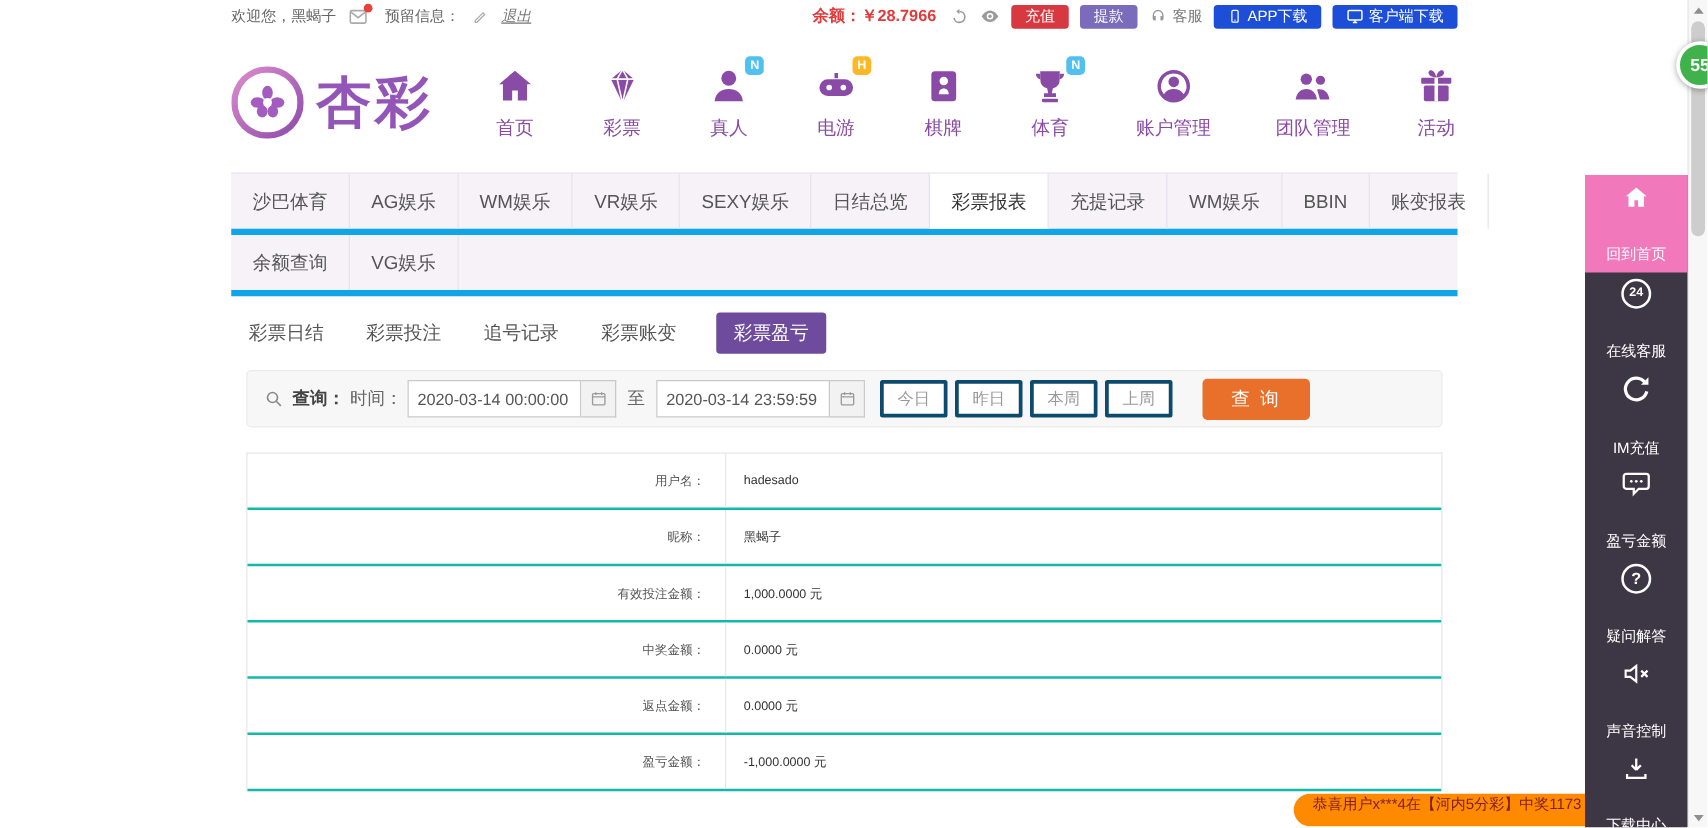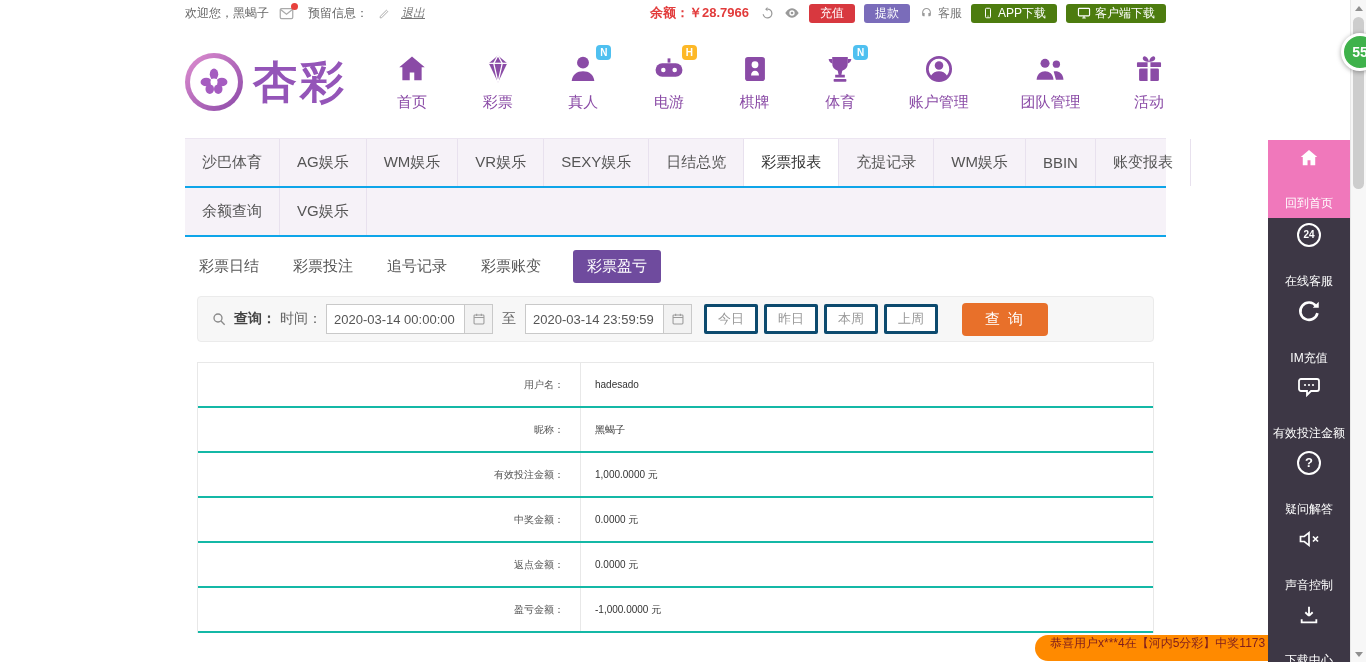--- a/index.html
+++ b/index.html
@@ -13,40 +13,40 @@
   .topbar-inner { position:absolute; left:185px; width:981px; height:26px; display:flex; align-items:center; font-size:12px; color:#666; }
   .tb-gap { margin-left:14px; }
   .tb-icon { display:inline-flex; align-items:center; position:relative; margin-left:10px; }
   .red-dot { position:absolute; top:-3px; right:-4px; width:7px; height:7px; background:#e8413c; border-radius:50%; }
   .logout { font-style:italic; text-decoration:underline; color:#777; margin-left:10px; cursor:pointer; }
   .tb-right { margin-left:auto; display:flex; align-items:center; gap:9px; }
   .balance { color:#e23b3b; font-weight:bold; font-size:13px; }
   .tb-btn { display:inline-flex; align-items:center; gap:4px; height:19px; padding:0 11px; border-radius:3px; color:#fff; font-size:12px; cursor:pointer; border:none; }
   .btn-recharge { background:#d8383f; }
   .btn-withdraw { background:#7a6cba; }
-  .btn-pink { background:#4d7c0f; }
+  .btn-pink { background:#1d4ed8; }
   .service-link { display:inline-flex; align-items:center; gap:4px; color:#777; cursor:pointer; }
   
   .header { position:absolute; top:26px; left:185px; width:981px; height:112px; display:flex; align-items:center; }
   .logo { display:flex; align-items:center; gap:10px; cursor:pointer; }
   .logo-circle { width:58px; height:58px; border-radius:50%; border:5px solid transparent;
     background:linear-gradient(#fff,#fff) padding-box, linear-gradient(135deg,#e08fd0,#8a48a8) border-box;
     display:flex; align-items:center; justify-content:center; }
   .logo-text { font-size:44px; font-weight:bold; color:#9455b8; letter-spacing:3px; }
   .nav { display:flex; flex:1; margin-left:48px; justify-content:space-between; align-items:center; }
   .nav-item { display:flex; flex-direction:column; align-items:center; gap:7px; color:#8a4ba6; font-size:15px; cursor:pointer; }
   .nav-icon-wrap { position:relative; width:34px; height:34px; }
   .nav-icon { width:34px; height:34px; }
   .nav-badge { position:absolute; top:-7px; right:-11px; min-width:15px; height:15px; border-radius:4px;
     color:#fff; font-size:10px; font-weight:bold; display:flex; align-items:center; justify-content:center; padding:0 2px; }
   .badge-blue { background:#4fc0f0; }
   .badge-yellow { background:#fdb827; }
   
   .tabbar { position:absolute; top:138px; left:185px; width:981px; background:#f6f2f8; border-top:1px solid #ece5f1; }
-  .tab-row { display:flex; height:49px; border-bottom:2px solid #0ea5e9; }
+  .tab-row { display:flex; height:49px; border-bottom:5px solid #0ea5e9; }
   .tab { padding:0 17px; display:flex; align-items:center; font-size:15px; color:#555; border-right:1px solid #e8e1ee; cursor:pointer; white-space:nowrap; }
   .tab.active { background:#fff; color:#333; }
   
   .subtabs { position:absolute; top:250px; left:197px; display:flex; align-items:center; gap:30px; font-size:15px; color:#555; }
   .subtab { cursor:pointer; padding:7px 2px; }
   .subtab.active { background:#6f4b9e; color:#fff; padding:7px 14px; border-radius:3px; }
   
   .querybar { position:absolute; top:296px; left:197px; width:957px; height:46px; background:#f7f7f7; border:1px solid #ebebeb;
     border-radius:4px; display:flex; align-items:center; padding:0 13px; font-size:14px; color:#666; }
   .q-label { font-weight:bold; color:#444; margin:0 4px 0 7px; }
@@ -370,21 +370,21 @@
       </svg>
     <span>IM充值</span>
   </div>
   <div class="sb-item">
     <svg width="26" height="24" viewBox="0 0 24 24">
         <path d="M4 4h16a2 2 0 0 1 2 2v8a2 2 0 0 1-2 2h-6l-4 4v-4H4a2 2 0 0 1-2-2V6a2 2 0 0 1 2-2z" fill="none" stroke="#fff" stroke-width="1.8"></path>
         <circle cx="8" cy="10" r="1.1" fill="#fff"></circle>
         <circle cx="12" cy="10" r="1.1" fill="#fff"></circle>
         <circle cx="16" cy="10" r="1.1" fill="#fff"></circle>
       </svg>
-    <span>有效投注金额</span>
+    <span>盈亏金额</span>
   </div>
   <div class="sb-item">
     <span class="icon-circle" style="font-size:13px;">
         <span>?</span>
       </span>
     <span>疑问解答</span>
   </div>
   <div class="sb-item">
     <svg width="26" height="24" viewBox="0 0 24 24">
         <path d="M3.5 9.5v5h3.8l4.7 3.8V5.7L7.3 9.5z" fill="none" stroke="#fff" stroke-width="1.7"></path>

